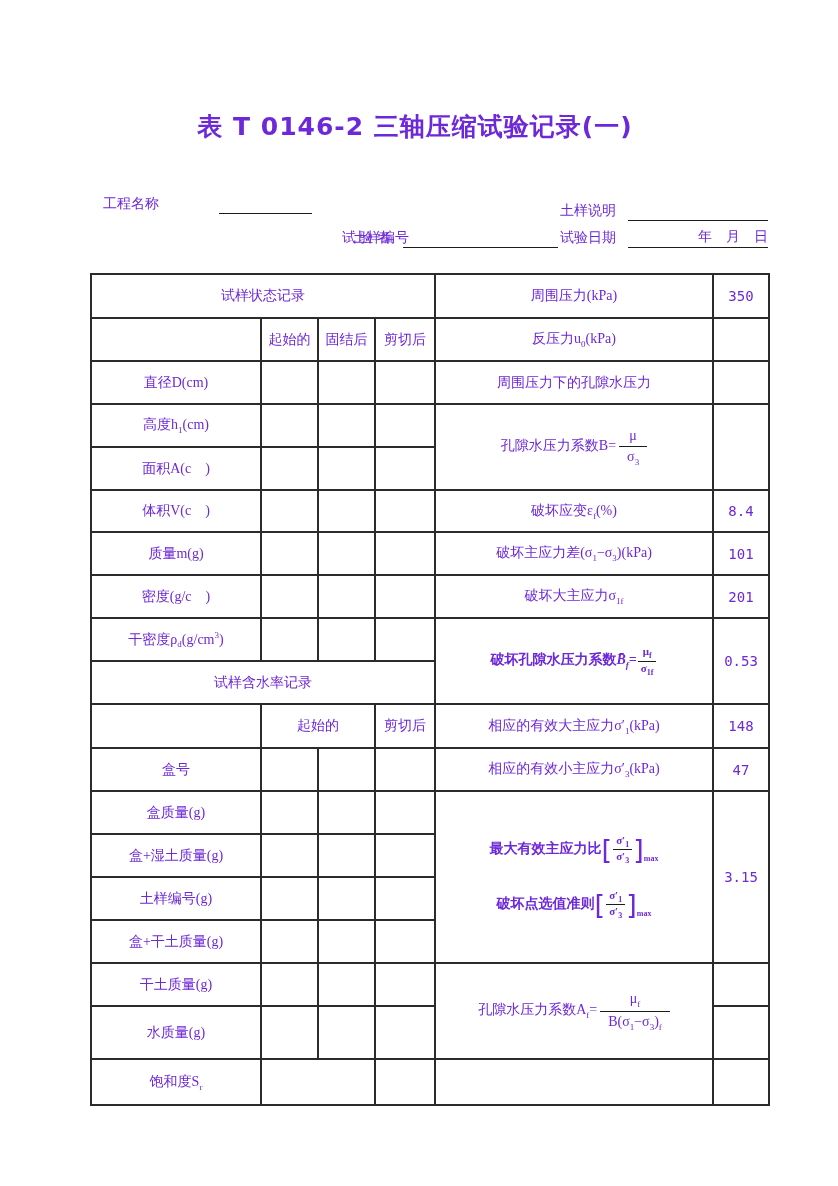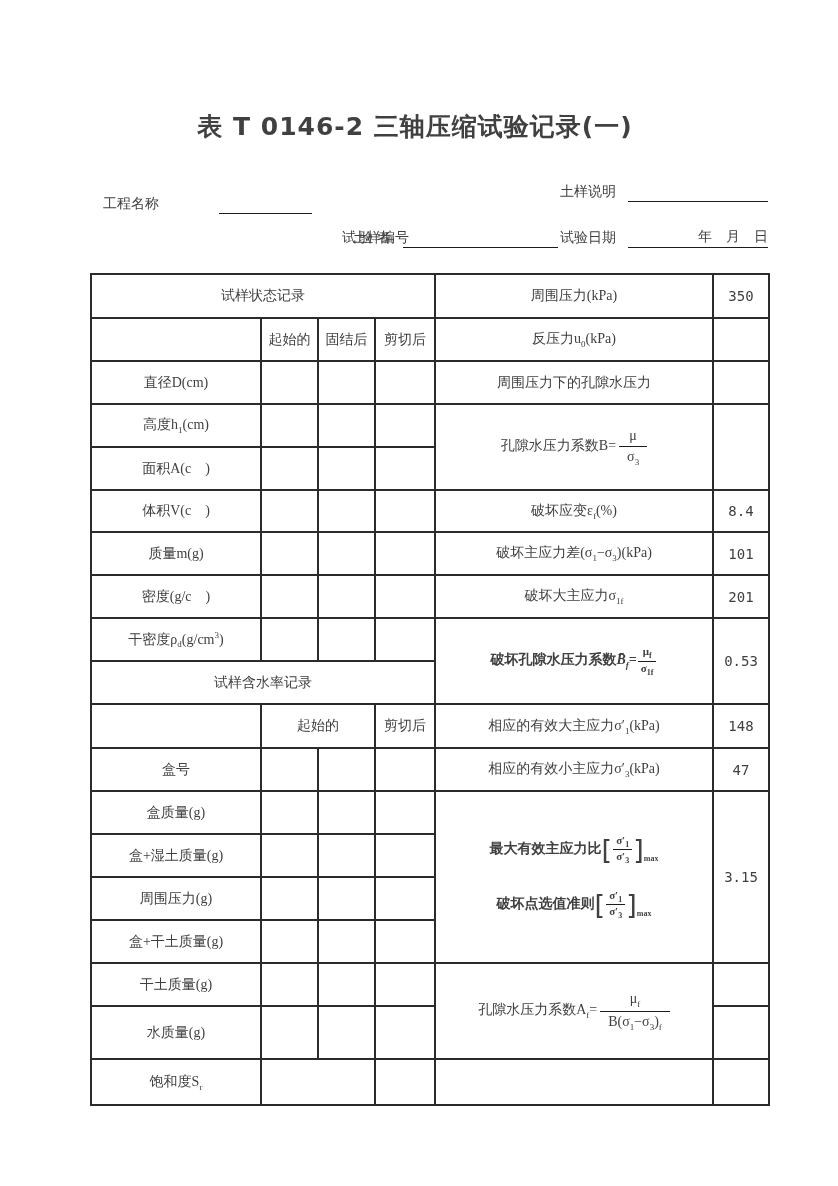--- a/index.html
+++ b/index.html
@@ -1,19 +1,19 @@
 <!DOCTYPE html>
 <html><head>
 <meta charset="utf-8">
 <style>
   * { margin:0; padding:0; box-sizing:border-box; }
   html,body { background:#ffffff; }
   .sheet {
     position:relative; width:830px; height:1186px; background:#ffffff;
-    font-family:"Liberation Serif","DejaVu Serif",serif; color:#404040;
+    font-family:"Liberation Serif","DejaVu Serif",serif; color:#6d28d9;
   }
   .title {
     position:absolute; top:110px; left:0; width:100%;
     text-align:center; font-size:25px; font-weight:bold; letter-spacing:1px;
     font-family:"DejaVu Sans","Liberation Sans",sans-serif;
   }
   .hfield { position:absolute; display:flex; align-items:flex-end; height:24px; font-size:14px; }
   .hlabel { white-space:pre; padding-bottom:1px; }
   .hline  { flex:1; border-bottom:1.5px solid #1c1c1c; margin-left:12px;
             text-align:right; white-space:pre; padding-bottom:1px; }
@@ -49,21 +49,21 @@
   <div class="title">表 T 0146-2 三轴压缩试验记录(一)</div>
 
   <div class="hfield" style="left:103px; top:190px; width:209px;gap:48px;">
     <span class="hlabel">工程名称</span>
     <span class="hline"></span>
   </div>
   <div class="hfield" style="left:353px; top:190px; width:205px;margin-top:34px;">
     <span class="hlabel">土样编号</span>
     <span class="hline"></span>
   </div>
-  <div class="hfield" style="left:560px; top:178px; width:208px;">
+  <div class="hfield" style="left:560px; top:197px; width:208px;">
     <span class="hlabel">土样说明</span>
     <span class="hline"></span>
   </div>
   <div class="hfield" style="left:342px; top:224px; width:205px;">
     <span class="hlabel">试 验 者</span>
     <span class="hline"></span>
   </div>
   <div class="hfield" style="left:560px; top:224px; width:208px;">
     <span class="hlabel">试验日期</span>
     <span class="hline">年　月　日</span>
@@ -202,21 +202,21 @@
     </tr>
 
     <tr style="height:43px">
       <td>盒+湿土质量(g)</td>
       <td></td>
       <td></td>
       <td></td>
     </tr>
 
     <tr style="height:43px">
-      <td>周围压力(g)</td>
+      <td>土样编号(g)</td>
       <td></td>
       <td></td>
       <td></td>
     </tr>
 
     <tr style="height:43px">
       <td>盒+干土质量(g)</td>
       <td></td>
       <td></td>
       <td></td>

